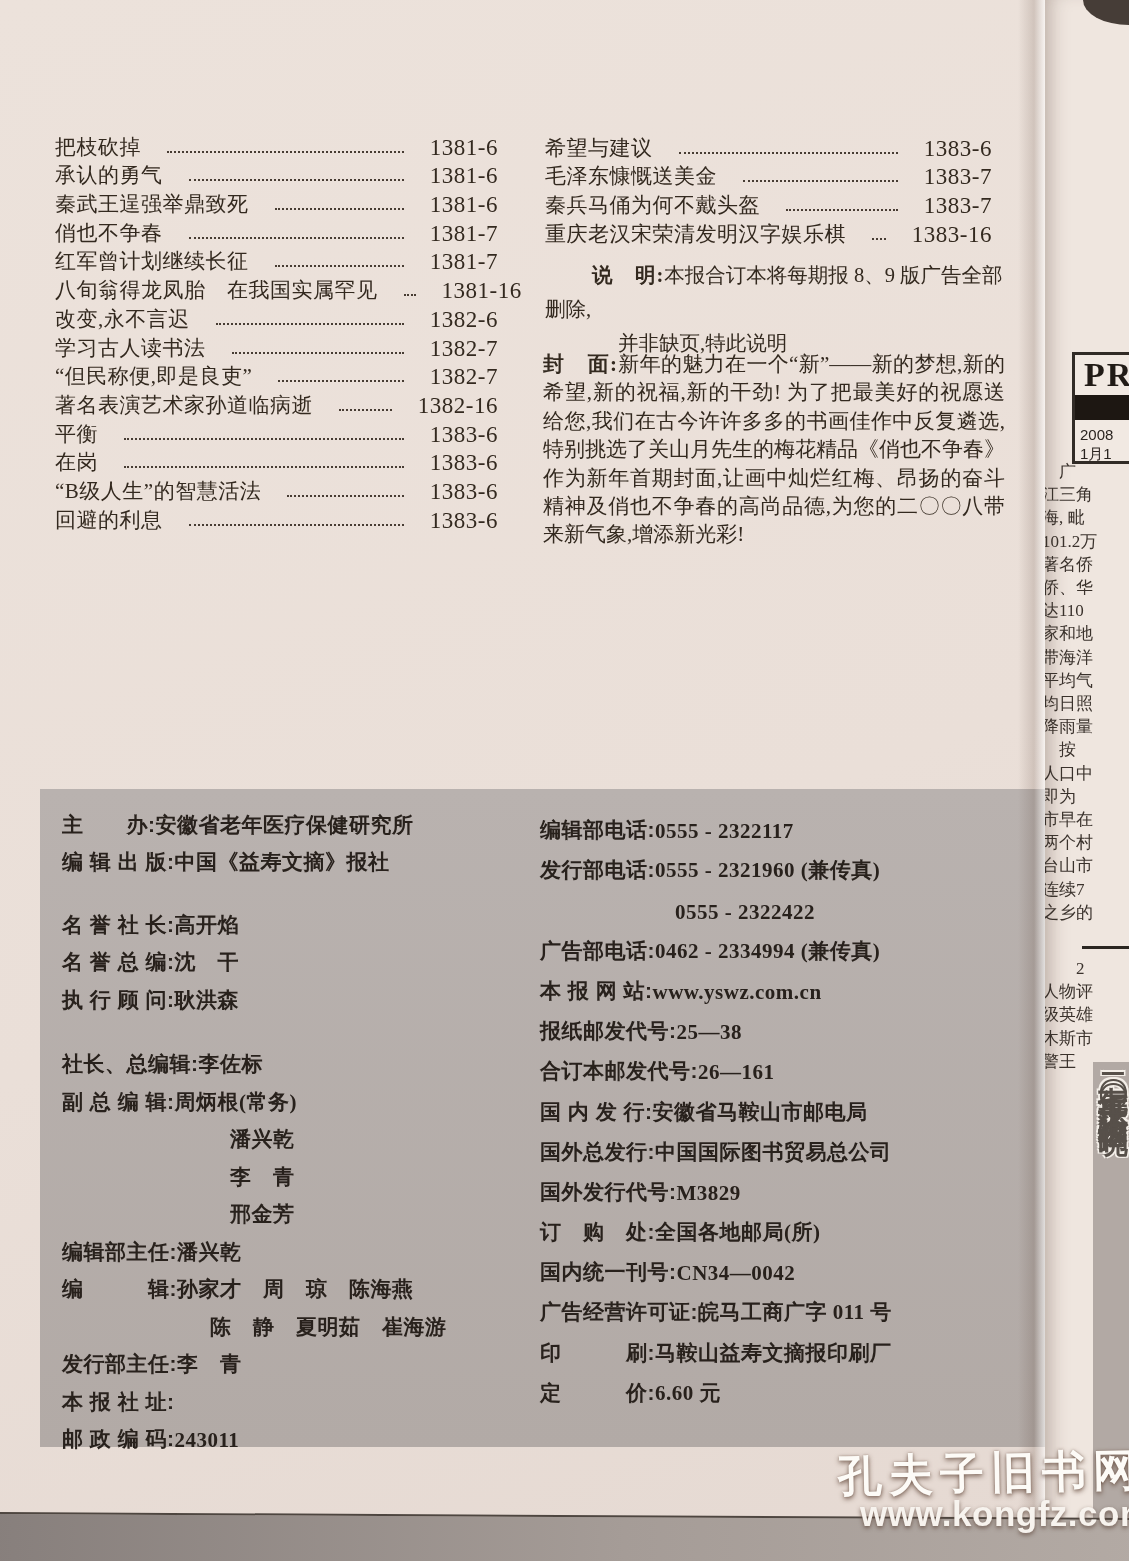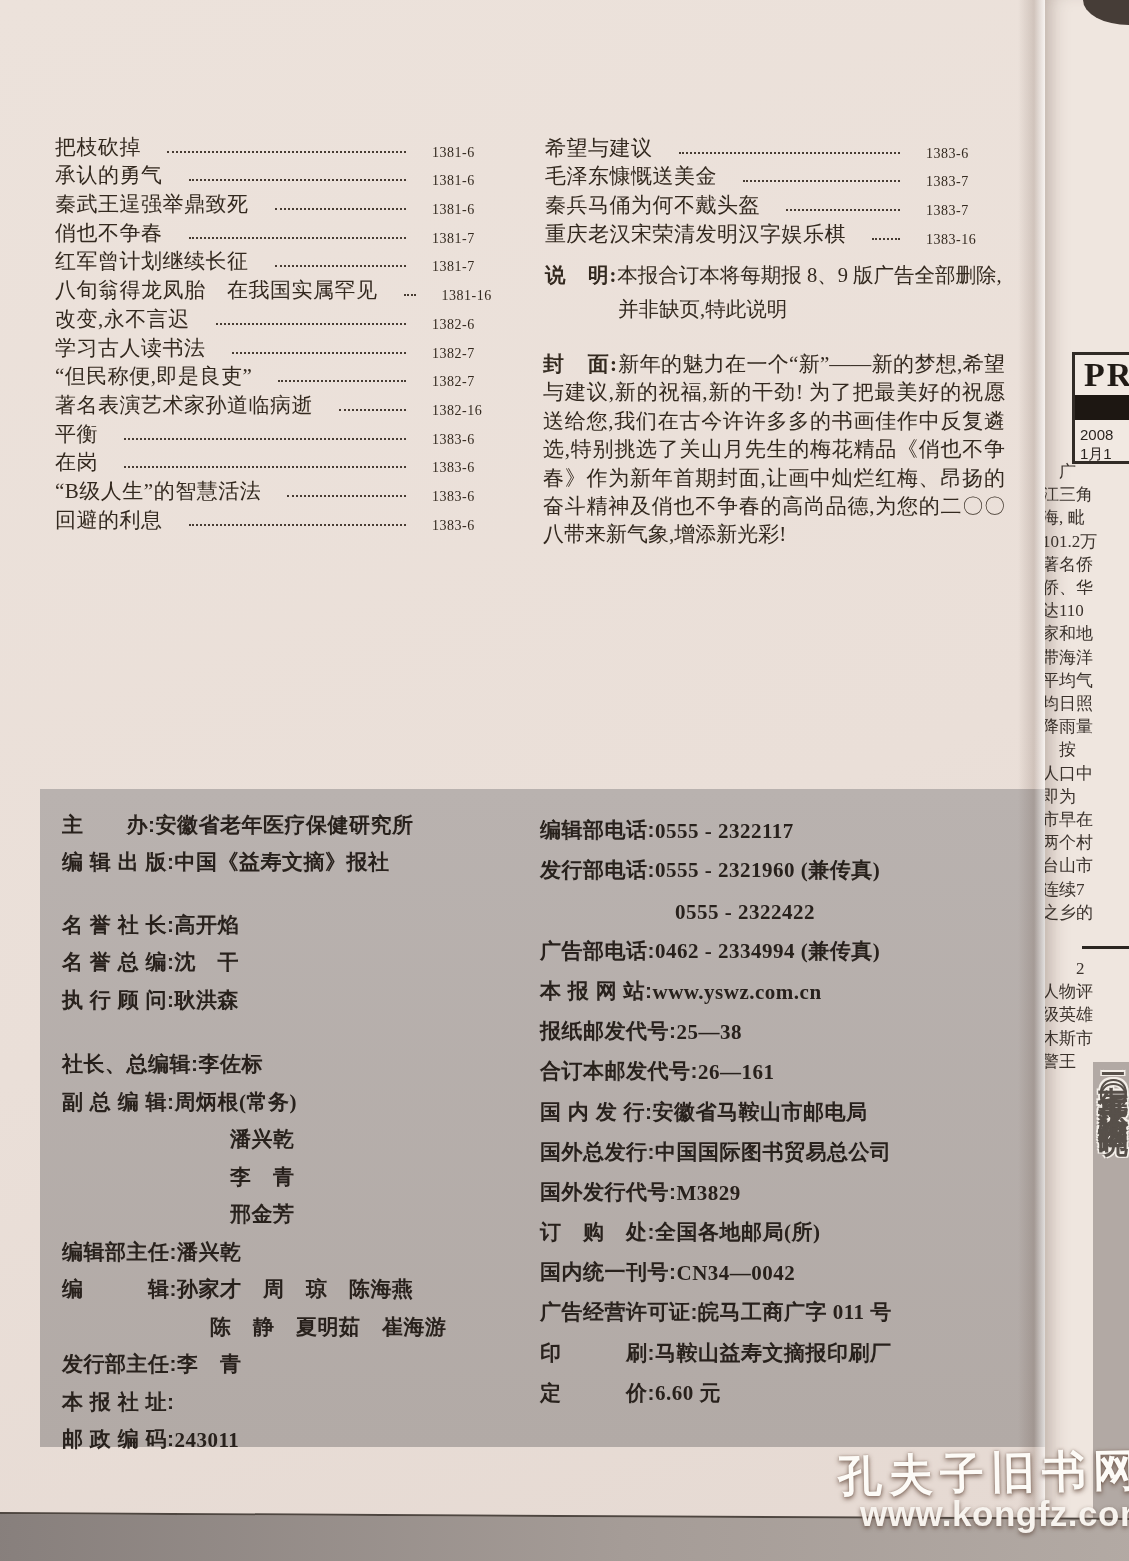--- a/index.html
+++ b/index.html
@@ -7,25 +7,25 @@
     background:linear-gradient(160deg,#ece2db 0%,#eadfd8 55%,#e5d9d2 100%);
     font-family:"Liberation Serif",serif;color:#33291f;}
 
   
   .toc-col{position:absolute;}
   .toc-col-left{left:55px;top:132px;width:443px;}
   .toc-col-right{left:545px;top:133px;width:447px;}
   .toc-row{display:flex;align-items:flex-end;height:28.7px;gap:20px;}
   .toc-title{font-size:21px;white-space:nowrap;letter-spacing:.5px;}
   .toc-dots{flex:1;border-bottom:2.4px dotted #473c33;margin:0 6px 8px 6px;min-width:12px;}
-  .toc-page{font-size:14px;min-width:66px;white-space:nowrap;letter-spacing:.5px;margin-top:32px;}
+  .toc-page{font-size:23px;min-width:66px;white-space:nowrap;letter-spacing:.5px;margin-top:32px;}
 
   
   .note{position:absolute;left:545px;top:258px;width:460px;font-size:20.5px;line-height:34px;}
-  .note .lbl{font-weight:700;letter-spacing:1px;}
+  .note .lbl{font-weight:700;letter-spacing:1px;margin-left:47px;}
   .note .l2{padding-left:73px;}
   .cover{position:absolute;left:543px;top:350px;width:462px;font-size:21px;line-height:28.4px;text-align:justify;}
   .cover .lbl{font-weight:700;letter-spacing:1px;}
 
   
   .colophon{position:absolute;left:40px;top:789px;width:1125px;height:658px;
     background:linear-gradient(180deg,#b9b2af,#b2aaa6);}
   .col-col{position:absolute;top:12px;font-size:21px;color:#28211c;}
   .col-col-left{left:22px;width:460px;}
   .col-col-right{left:500px;top:15px;width:455px;}
@@ -172,21 +172,21 @@
     <span class="toc-page">1383-16</span>
   </div>
     </div>
 
   <div class="note">
     <div><span class="lbl">说　明:</span><span>本报合订本将每期报 8、9 版广告全部删除,</span></div>
     <div class="l2">并非缺页,特此说明</div>
   </div>
 
   <div class="cover">
-    <span class="lbl">封　面:</span><span>新年的魅力在一个“新”——新的梦想,希望与建议,新的祝福,新的干劲! 为了把最美好的祝愿送给您,我们在古今许许多多的书画佳作中反复遴选,特别挑选了关山月先生的梅花精品《俏也不争春》作为新年首期封面,让画中灿烂红梅、昂扬的奋斗精神及俏也不争春的高尚品德,为您的二〇〇八带来新气象,增添新光彩!</span>
+    <span class="lbl">封　面:</span><span>新年的魅力在一个“新”——新的梦想,新的希望,新的祝福,新的干劲! 为了把最美好的祝愿送给您,我们在古今许许多多的书画佳作中反复遴选,特别挑选了关山月先生的梅花精品《俏也不争春》作为新年首期封面,让画中灿烂红梅、昂扬的奋斗精神及俏也不争春的高尚品德,为您的二〇〇八带来新气象,增添新光彩!</span>
   </div>
 
   <div class="colophon">
     <div class="col-col col-col-left">
         <div class="col-row">
     <span class="col-label">主　　办:</span>
           <span class="col-value">安徽省老年医疗保健研究所</span>
   </div>
         <div class="col-row">
     <span class="col-label">编 辑 出 版: </span>

